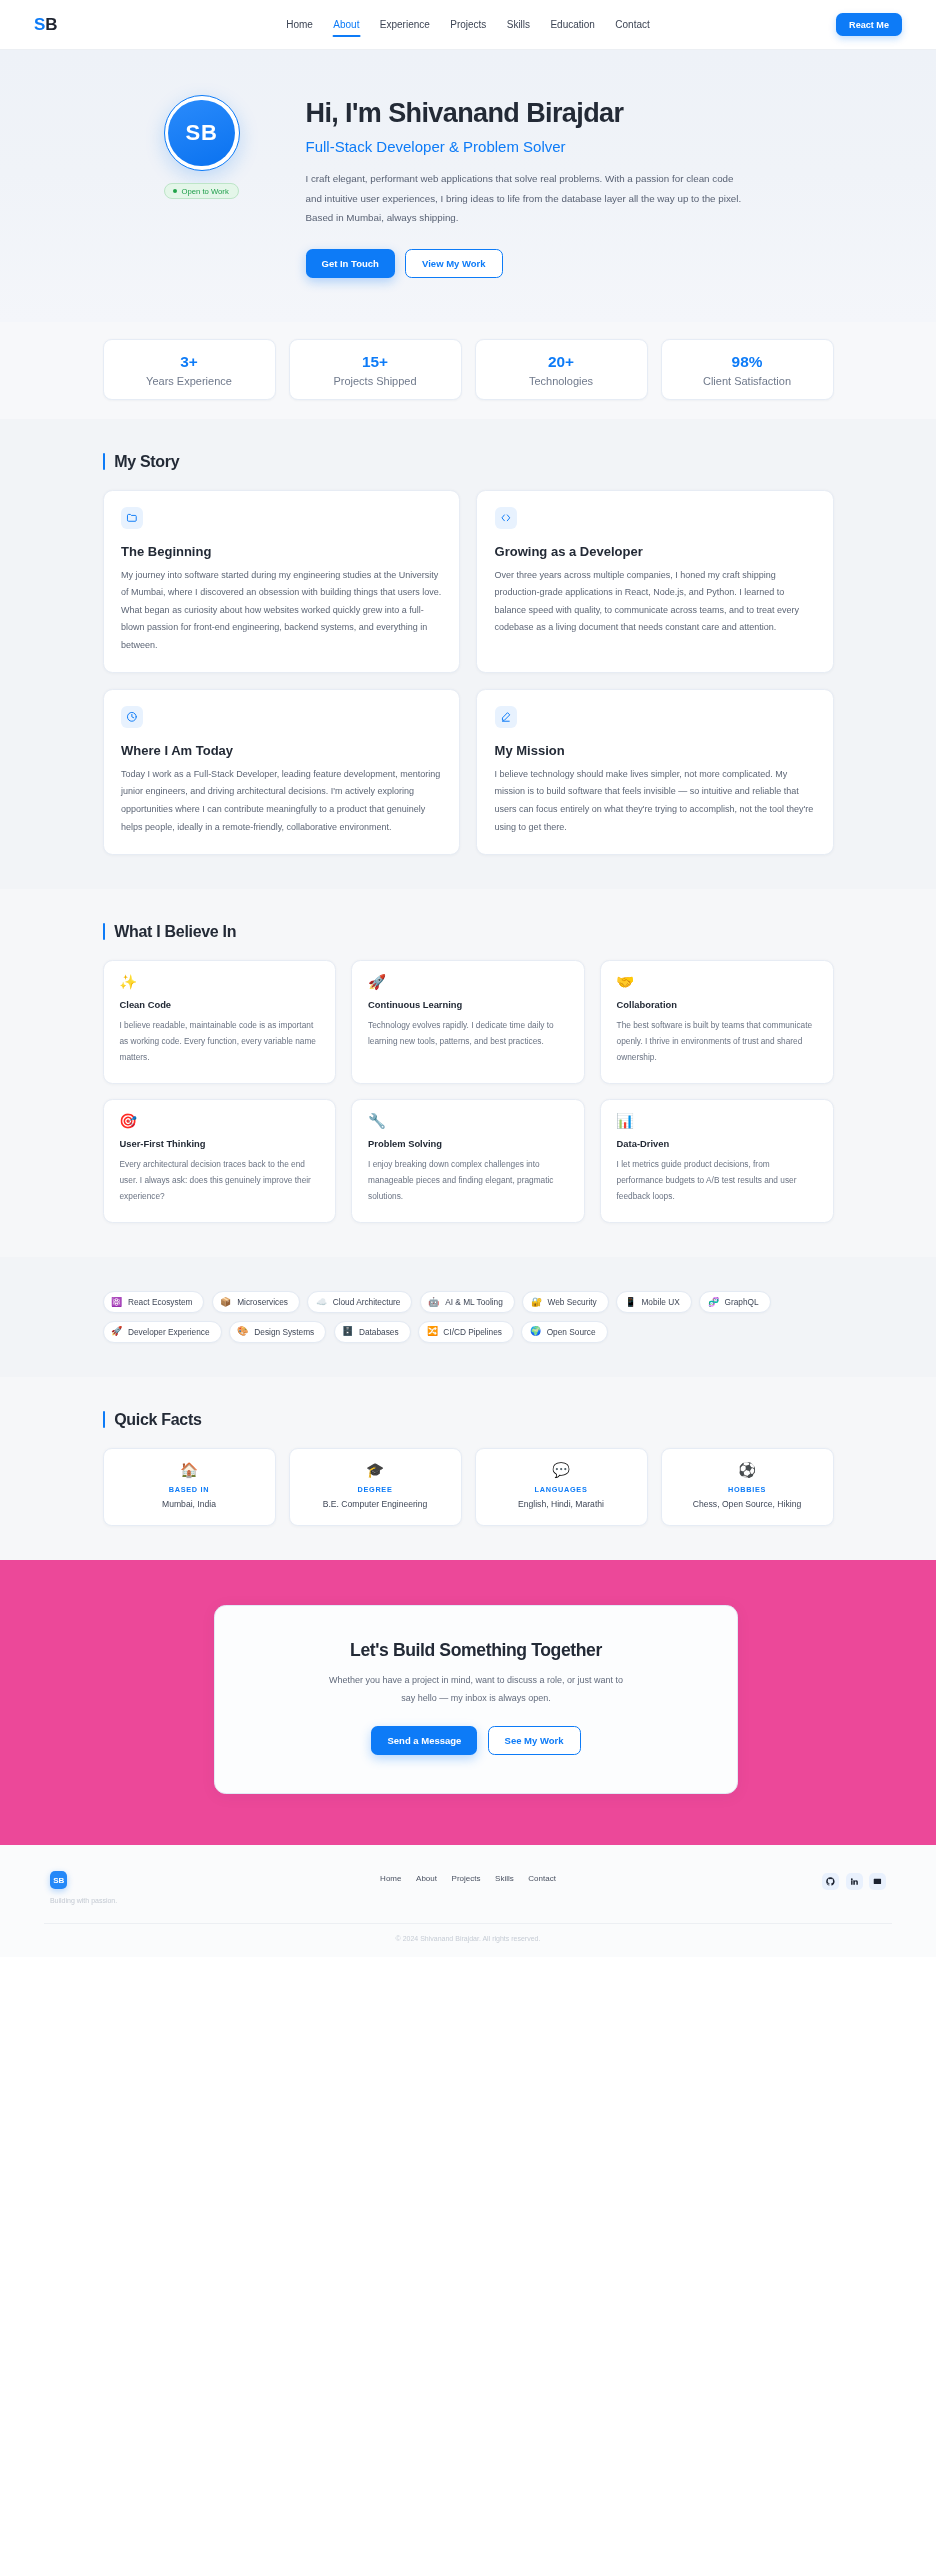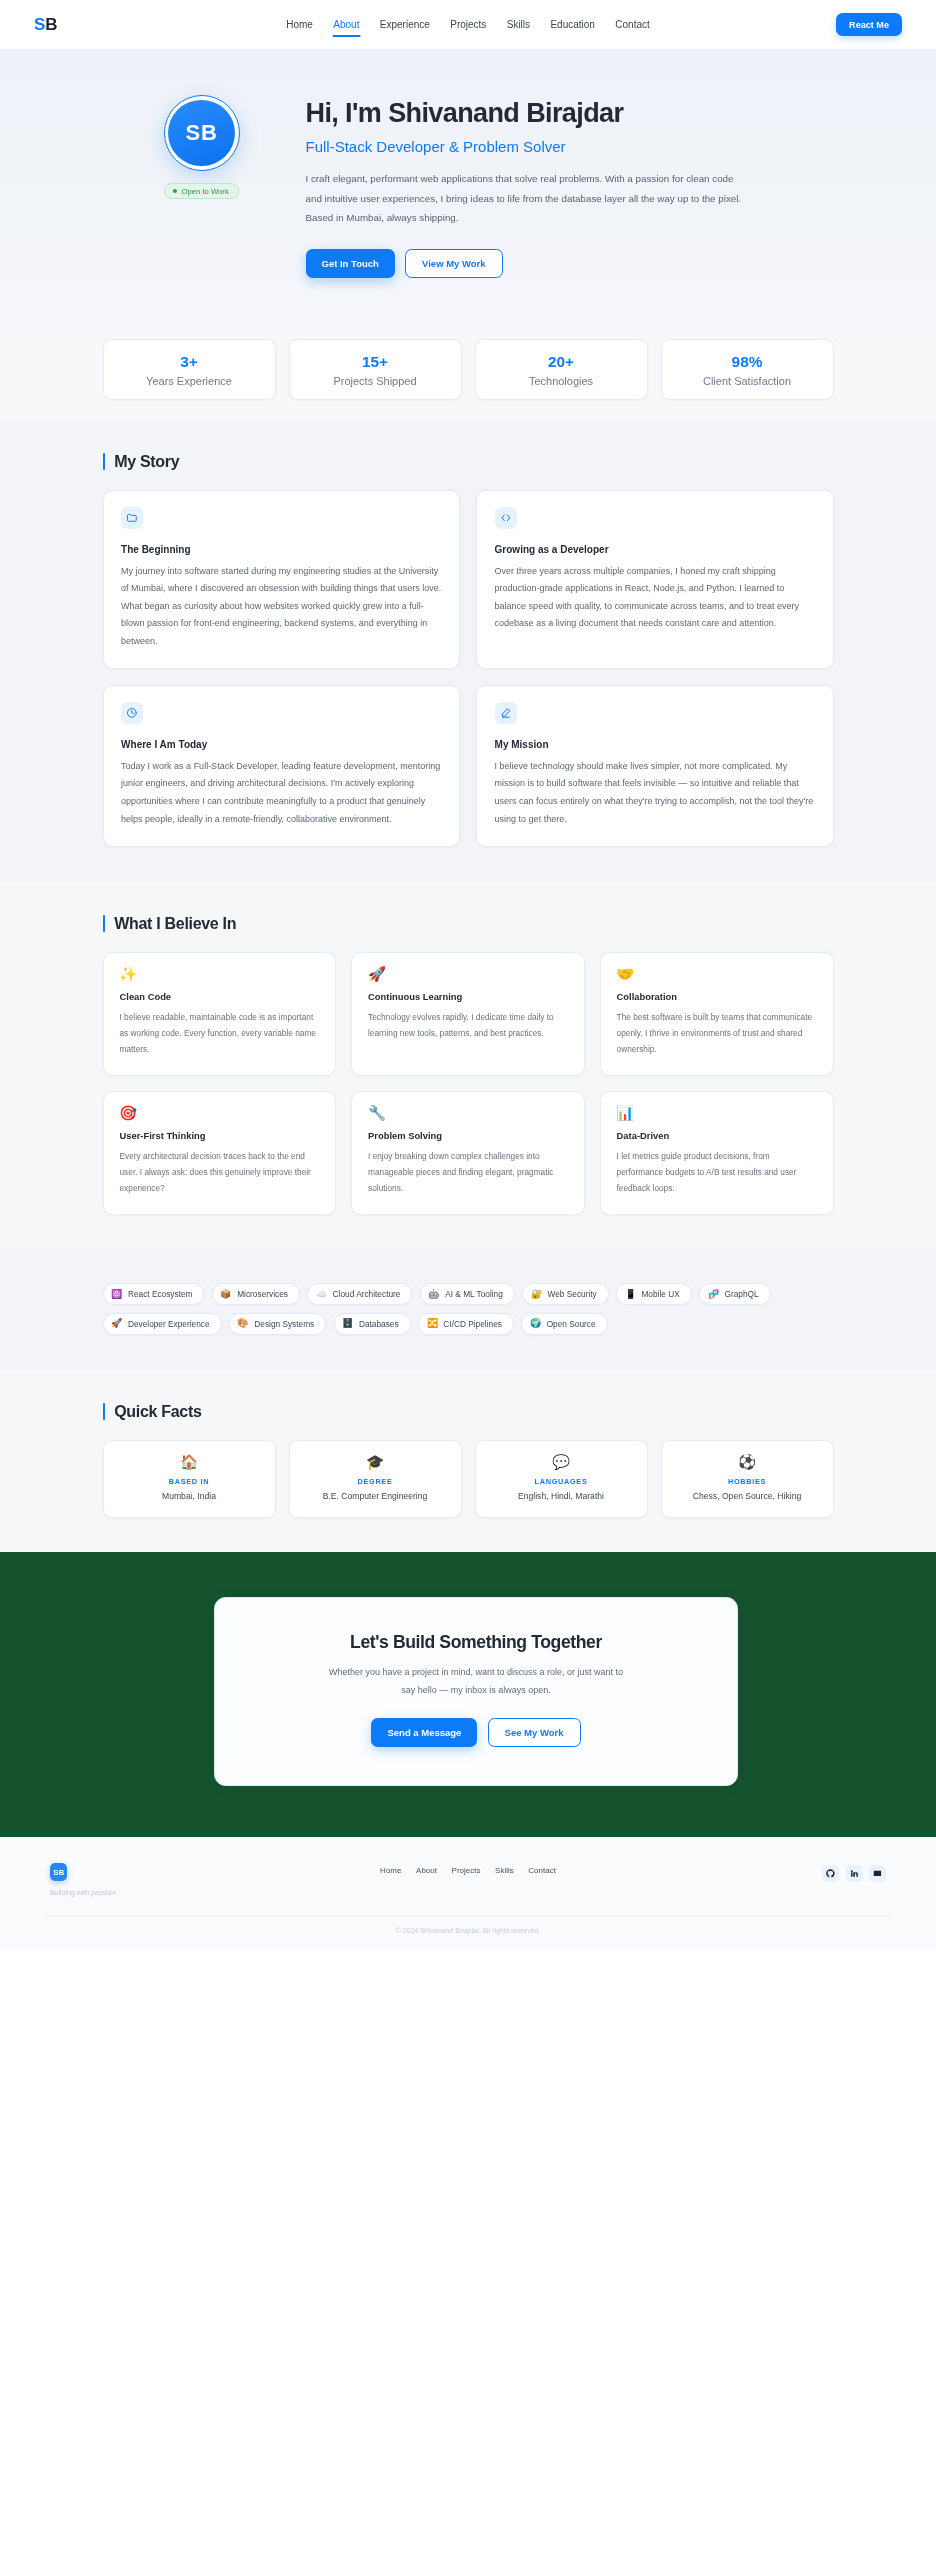--- a/index.html
+++ b/index.html
@@ -192,21 +192,21 @@
     box-shadow: 0 0.7px 2.9px rgba(20,40,80,0.04);
   }
   .story-icon {
     width: 22px; height: 22px;
     background: #e8f2fe;
     border-radius: 5.9px;
     display: flex; align-items: center; justify-content: center;
     margin-bottom: 11.7px;
   }
   .story-icon svg { width: 11.7px; height: 11.7px; stroke: #0d7bf7; fill: none; stroke-width: 2; stroke-linecap: round; stroke-linejoin: round; }
-  .story-h { font-size: 10px; font-weight: 700; color: #232a36; margin-bottom: 8px; margin-top: 15px; }
+  .story-h { font-size: 13px; font-weight: 700; color: #232a36; margin-bottom: 8px; margin-top: 15px; }
   .story-p { font-size: 9px; line-height: 1.95; color: #5d6676; }
 
   
   .belief-grid { display: grid; grid-template-columns: repeat(3, 1fr); gap: 14.6px; }
   .belief-card {
     background: #fff;
     border: 0.7px solid #e7ecf4;
     border-radius: 9.5px;
     padding: 14.6px 16px 17.6px 16px;
     min-height: 116px;
@@ -243,21 +243,21 @@
     box-shadow: 0 0.7px 2.9px rgba(20,40,80,0.04);
   }
   .fact-emoji { font-size: 14.6px; display: block; margin-bottom: 7.3px; line-height: 1; }
   .fact-label {
     font-size: 7.3px; font-weight: 700; color: #0d7bf7;
     letter-spacing: 0.7px; text-transform: uppercase; margin-bottom: 5.1px;
   }
   .fact-value { font-size: 8.6px; color: #3f4757; }
 
   
-  .cta-band { background: #14532d; padding: 45px 0 51px 16px; }
+  .cta-band { background: #ec4899; padding: 45px 0 51px 16px; }
   .cta-card {
     width: 524px; margin: 0 auto;
     background: #fcfdfe;
     border: 0.7px solid #e2eaf6;
     border-radius: 11.7px;
     padding: 34px 29px 38px 29px;
     text-align: center;
     box-shadow: 0 2.9px 16px rgba(20,40,80,0.05);
   }
   .cta-title { font-size: 17.6px; font-weight: 700; color: #232a36; letter-spacing: -0.4px; margin-bottom: 10.2px; }

